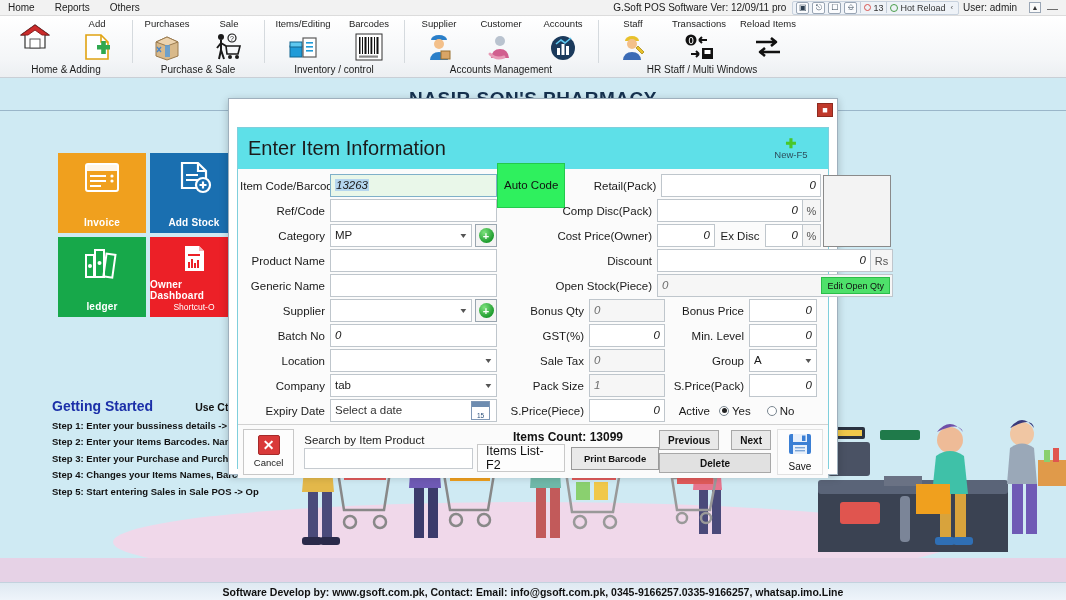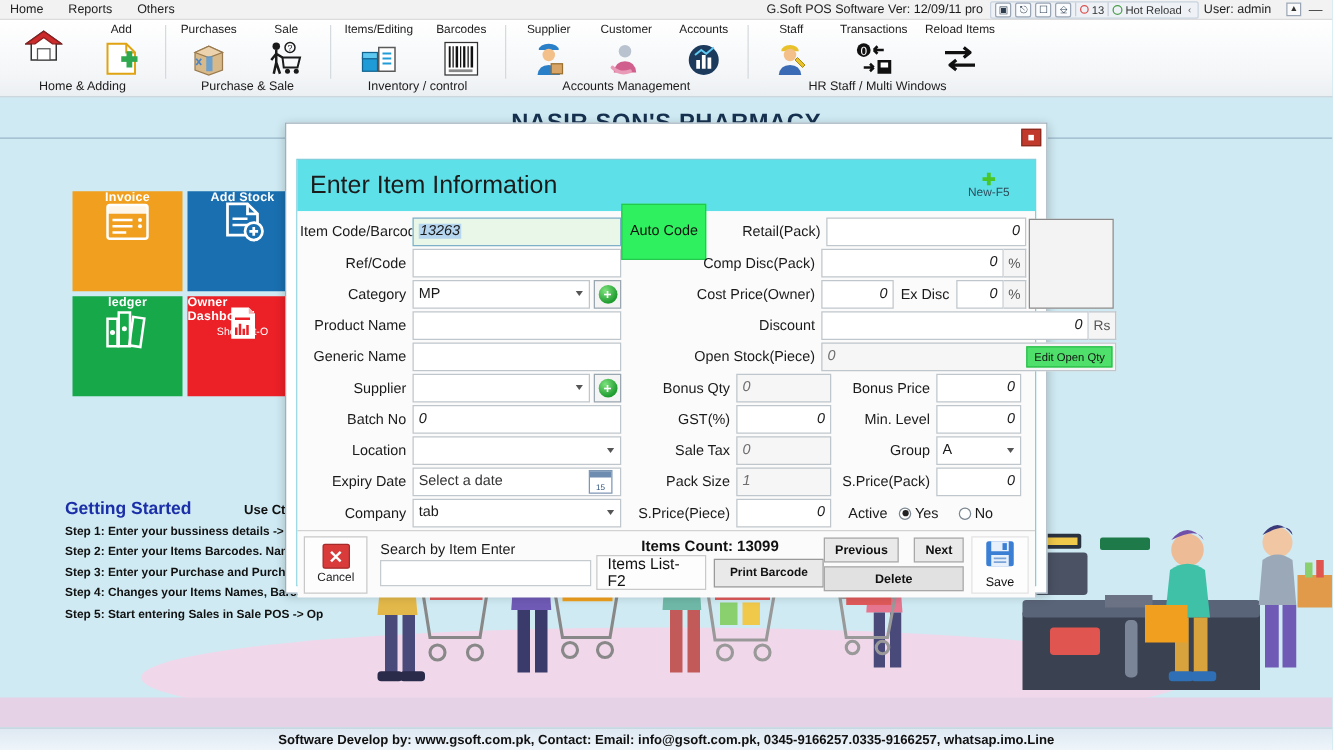--- a/index.html
+++ b/index.html
@@ -77,21 +77,21 @@
   }
   .shop-underline{
     position:absolute; top:32px; left:0; width:1066px; height:1px; background:#9ab6c9;
   }
 
   
   .tiles{ position:absolute; left:58px; top:75px; width:180px; }
   .tilerow{ display:flex; gap:4px; margin-bottom:4px;}
   .tile{
     width:88px; height:80px; position:relative; color:#fff;
-    display:flex; flex-direction:column; align-items:center; 
+    display:flex; flex-direction:column; align-items:center; justify-content:flex-end;
     padding-bottom:5px;
   }
   .tile .tlabel{ font-size:10px; font-weight:bold; letter-spacing:.2px;}
   .tile .tsub{ font-size:8.5px; margin-top:1px;}
   .tile .ticon{ position:absolute; top:8px; left:0; width:100%; display:flex; justify-content:center;}
   .t-orange{background:#f0a01e;}
   .t-blue{background:#1a6fb0;}
   .t-green{background:#17a84a;}
   .t-red{background:#ec2027;}
 
@@ -704,32 +704,32 @@
 
         <div class="frow">
           <span class="flabel" style="width:90px">Location</span>
           <span class="fcombo">
             <span class="cv"></span>
             <span class="arw">▼</span>
           </span>
         </div>
 
         <div class="frow">
+          <span class="flabel" style="width:90px">Company</span>
+          <span class="fcombo">
+            <span class="cv">tab</span>
+            <span class="arw">▼</span>
+          </span>
+        </div>
+
+        <div class="frow">
           <span class="flabel" style="width:90px">Expiry Date</span>
           <span class="fcombo">
             <span class="cv ro" style="color:#333">Select a date</span>
             <span class="datebtn">15</span>
-          </span>
-        </div>
-
-        <div class="frow">
-          <span class="flabel" style="width:90px">Company</span>
-          <span class="fcombo">
-            <span class="cv">tab</span>
-            <span class="arw">▼</span>
           </span>
         </div>
       </div>
 
       <div class="colR">
 
         <div class="imgbox"></div>
 
         <div class="frow" style="padding-right:72px">
           <span class="autocode">Auto Code</span>
@@ -810,21 +810,21 @@
       </div>
     </div>
 
     <div class="botbar">
       <div class="cancelbtn">
         <span class="cancel-x">✕</span>
         <span class="lbl">Cancel</span>
       </div>
 
       <div class="searchwrap">
-        <span class="slab">Search by Item Enter</span>
+        <span class="slab">Search by Item Product</span>
         <input type="text" value="" style="">
       </div>
 
       <div class="itemslist">Items List-F2</div>
       <div class="printbc">Print Barcode</div>
 
       <div class="itemscount">Items Count: 13099</div>
 
       <div class="navgrp">
         <div class="pnd">

